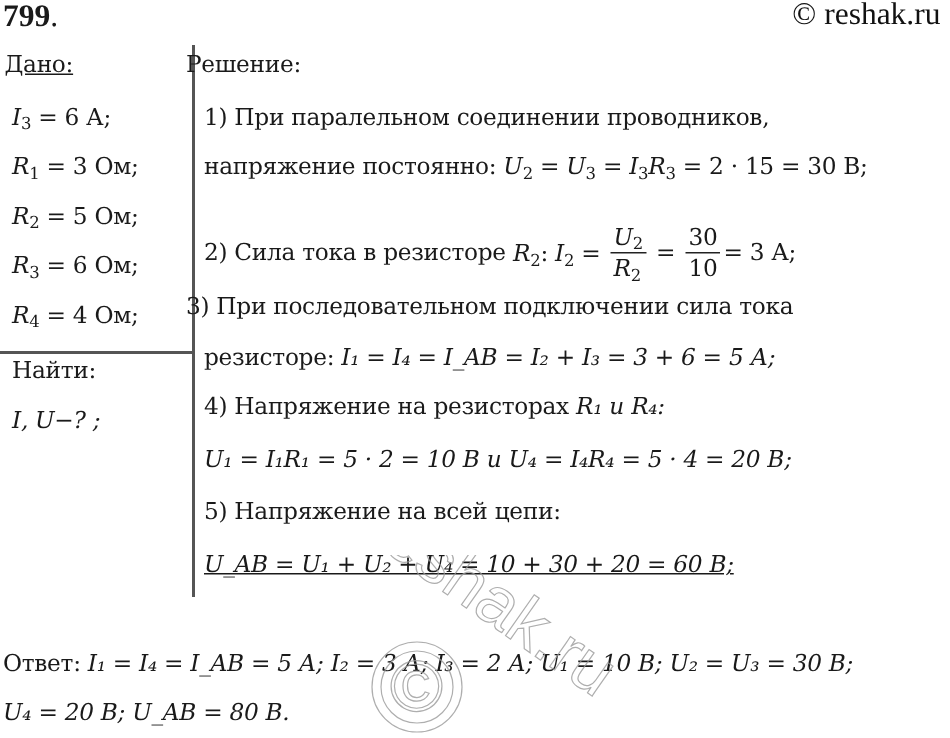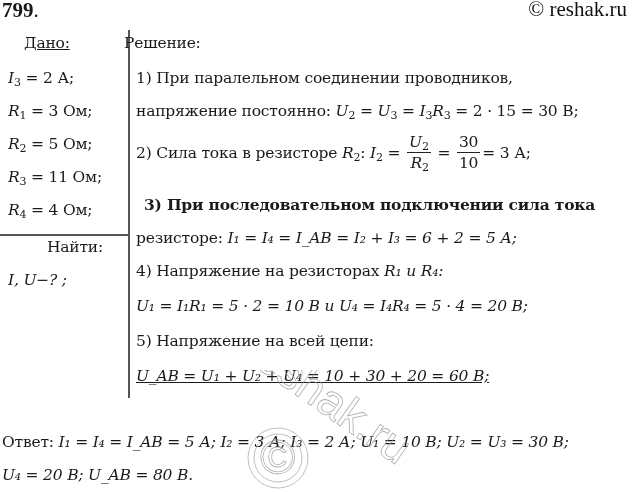--- a/index.html
+++ b/index.html
@@ -20,75 +20,75 @@
   .vline { position: absolute; left: 128px; top: 30px; width: 1.5px; height: 368px; background: #555; }
   .hline { position: absolute; left: 0; top: 234px; width: 129px; height: 1.5px; background: #555; }
 
   .line {
     position: absolute; white-space: nowrap;
     font-family: "DejaVu Serif", serif; font-size: 15.5px; letter-spacing: -0.2px;
   }
   .m { font-style: italic; font-family: "DejaVu Serif", serif; }
   sub { font-size: 11px; vertical-align: -3px; line-height: 0; font-style: normal; }
   .frac {
-    display: inline-block; vertical-align: middle; text-align: right; margin: 0 2px;
+    display: inline-block; vertical-align: middle; text-align: left; margin: 16px 2px;
   }
   .frac > span { display: block; line-height: 20px; padding: 0 2px; }
   .frac > span.num-part { border-bottom: 1.3px solid #222; }
 
   .watermark {
     position: absolute; left: 200px; top: 370px; width: 220px; height: 122px;
     pointer-events: none;
   }
 </style>
 </head>
 <body>
 
 <div class="num">
   <span>799</span><span class="dot">.</span>
 </div>
 <div class="copyright">© reshak.ru</div>
 
 <div class="vline"></div>
 <div class="hline"></div>
 
-<div class="line" style="left:24px;top:34px;text-decoration:underline;">Дано:</div>
+<div class="line" style="left:3px;top:34px;text-decoration:underline;">Дано:</div>
 
 <div class="line" style="left:8px;top:69px;">
-  <span class="m">I</span><sub>3</sub><span> = 2 А;</span>
+  <span class="m">I</span><sub>3</sub><span> = 6 А;</span>
 </div>
 <div class="line" style="left:8px;top:102px;">
   <span class="m">R</span><sub>1</sub><span> = 3 Ом;</span>
 </div>
 <div class="line" style="left:8px;top:135px;">
   <span class="m">R</span><sub>2</sub><span> = 5 Ом;</span>
 </div>
 <div class="line" style="left:8px;top:168px;">
-  <span class="m">R</span><sub>3</sub><span> = 11 Ом;</span>
+  <span class="m">R</span><sub>3</sub><span> = 6 Ом;</span>
 </div>
 <div class="line" style="left:8px;top:201px;">
   <span class="m">R</span><sub>4</sub><span> = 4 Ом;</span>
 </div>
 
-<div class="line" style="left:8px;top:238px;margin-left:39px;">Найти:</div>
+<div class="line" style="left:8px;top:238px;">Найти:</div>
 <div class="line m" style="left:8px;top:271px;text-align:right;">I, U−? ;</div>
 
 <div class="line" style="left:124px;top:34px;">Решение:</div>
 <div class="line" style="left:136px;top:69px;">1) При паралельном соединении проводников,</div>
 <div class="line" style="left:136px;top:102px;">
   <span>напряжение постоянно: </span><span class="m">U</span><sub>2</sub> = <span class="m">U</span><sub>3</sub> = <span class="m">I</span><sub>3</sub><span class="m">R</span><sub>3</sub><span> = 2 · 15 = 30 В;</span>
 </div>
 
 <div class="line" style="left:136px;top:132px;">
   <span style="vertical-align:middle">2) Сила тока в резисторе </span><span style="vertical-align:middle"><span class="m">R</span><sub>2</sub>: <span class="m">I</span><sub>2</sub> = </span><span class="frac"><span class="num-part"><span class="m">U</span><sub>2</sub></span><span><span class="m">R</span><sub>2</sub></span></span><span style="vertical-align:middle"> = </span><span class="frac"><span class="num-part">30</span><span>10</span></span><span style="vertical-align:middle">= 3 А;</span>
 </div>
 
-<div class="line" style="left:144px;top:195px;font-weight:bold;">3) При последовательном подключении сила тока</div>
+<div class="line" style="left:124px;top:195px;">3) При последовательном подключении сила тока</div>
 <div class="line" style="left:136px;top:229px;">
-  <span>резисторе: </span><span class="m"><span>I₁ = I₄ = I_AB = I₂ + I₃ = 6 + 2 = 5 А;</span></span>
+  <span>резисторе: </span><span class="m"><span>I₁ = I₄ = I_AB = I₂ + I₃ = 3 + 6 = 5 А;</span></span>
 </div>
 <div class="line" style="left:136px;top:262px;">
   <span>4) Напряжение на резисторах </span><span class="m">R₁ и R₄:</span>
 </div>
 <div class="line m" style="left:136px;top:297px;">U₁ = I₁R₁ = 5 · 2 = 10 В   и   U₄ = I₄R₄ = 5 · 4 = 20 В;</div>
 <div class="line" style="left:136px;top:332px;">5) Напряжение на всей цепи:</div>
 <div class="line m" style="left:136px;top:367px;text-decoration:underline;">U_AB = U₁ + U₂ + U₄ = 10 + 30 + 20 = 60 В;</div>
 
 <div class="line" style="left:2px;top:433px;">
   <span>Ответ: </span><span class="m">I₁ = I₄ = I_AB = 5 А; I₂ = 3 А; I₃ = 2 А; U₁ = 10 В; U₂ = U₃ = 30 В;</span>

